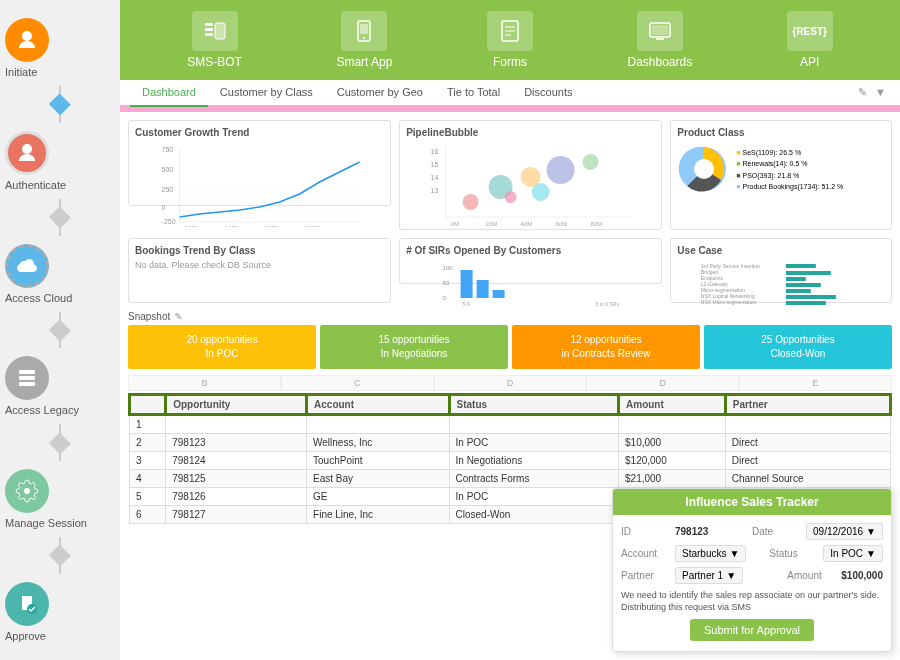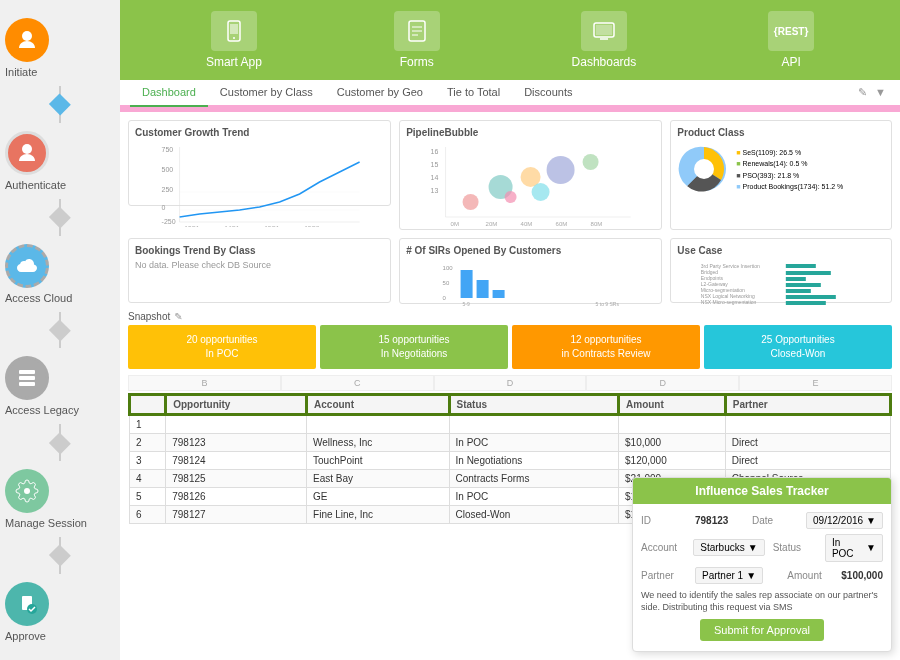--- a/index.html
+++ b/index.html
@@ -222,21 +222,21 @@
       color: #333;
     }
 
     .opp-table tr:nth-child(even) td { background: #fafafa; }
 
     
     .tracker-overlay {
       position: absolute;
       right: 8px;
       bottom: 8px;
-      width: 260px;
+      width: 280px;
       background: #fff;
       border: 1px solid #ddd;
       border-radius: 4px;
       box-shadow: 2px 2px 8px rgba(0,0,0,0.15);
       z-index: 10;
       overflow: hidden;
     }
 
     .tracker-header {
       background: #8bc34a;
@@ -403,20 +403,31 @@
           </svg>
       </div>
       <span class="sidebar-label">Approve</span>
     </div>
 
   </div>
 
   <div class="content-area">
 
     <div class="top-nav">
+      <div class="nav-item">
+        <div class="nav-icon-box">
+          <svg width="28" height="28" viewBox="0 0 28 28">
+            <rect x="4" y="6" width="8" height="3" rx="1" fill="white"></rect>
+            <rect x="4" y="11" width="8" height="3" rx="1" fill="white"></rect>
+            <rect x="4" y="16" width="8" height="3" rx="1" fill="white"></rect>
+            <rect x="14" y="6" width="10" height="16" rx="2" fill="rgba(255,255,255,0.4)" stroke="white" stroke-width="1"></rect>
+          </svg>
+        </div>
+        <span>SMS-BOT</span>
+      </div>
       <div class="nav-item">
         <div class="nav-icon-box">
           <svg width="28" height="28" viewBox="0 0 28 28">
             <rect x="8" y="4" width="12" height="20" rx="2" fill="none" stroke="white" stroke-width="1.5"></rect>
             <rect x="10" y="7" width="8" height="10" fill="rgba(255,255,255,0.5)"></rect>
             <circle cx="14" cy="21" r="1" fill="white"></circle>
           </svg>
         </div>
         <span>Smart App</span>
       </div>
@@ -529,21 +540,21 @@
 
       </div>
 
       <div class="charts-row" style="height:65px;">
 
         <div class="chart-box" style="flex:1.2;height:65px;">
           <div class="chart-title">Bookings Trend By Class</div>
           <div style="font-size:9px;color:#999;">No data. Please check DB Source</div>
         </div>
 
-        <div class="chart-box" style="flex:1.2;height:66px;">
+        <div class="chart-box" style="flex:1.2;height:46px;">
           <div class="chart-title"># Of SIRs Opened By Customers</div>
           <svg width="100%" height="48" viewBox="0 0 180 48">
             <text x="2" y="10" font-size="6" fill="#999">100</text>
             <text x="2" y="25" font-size="6" fill="#999">50</text>
             <text x="2" y="40" font-size="6" fill="#999">0</text>
             <rect x="20" y="10" width="12" height="28" fill="#42a5f5"></rect>
             <rect x="36" y="20" width="12" height="18" fill="#42a5f5"></rect>
             <rect x="52" y="30" width="12" height="8" fill="#42a5f5"></rect>
             <text x="22" y="46" font-size="5" fill="#aaa">5-9</text>
             <text x="155" y="46" font-size="5" fill="#aaa">5 to 9 SRs</text>

